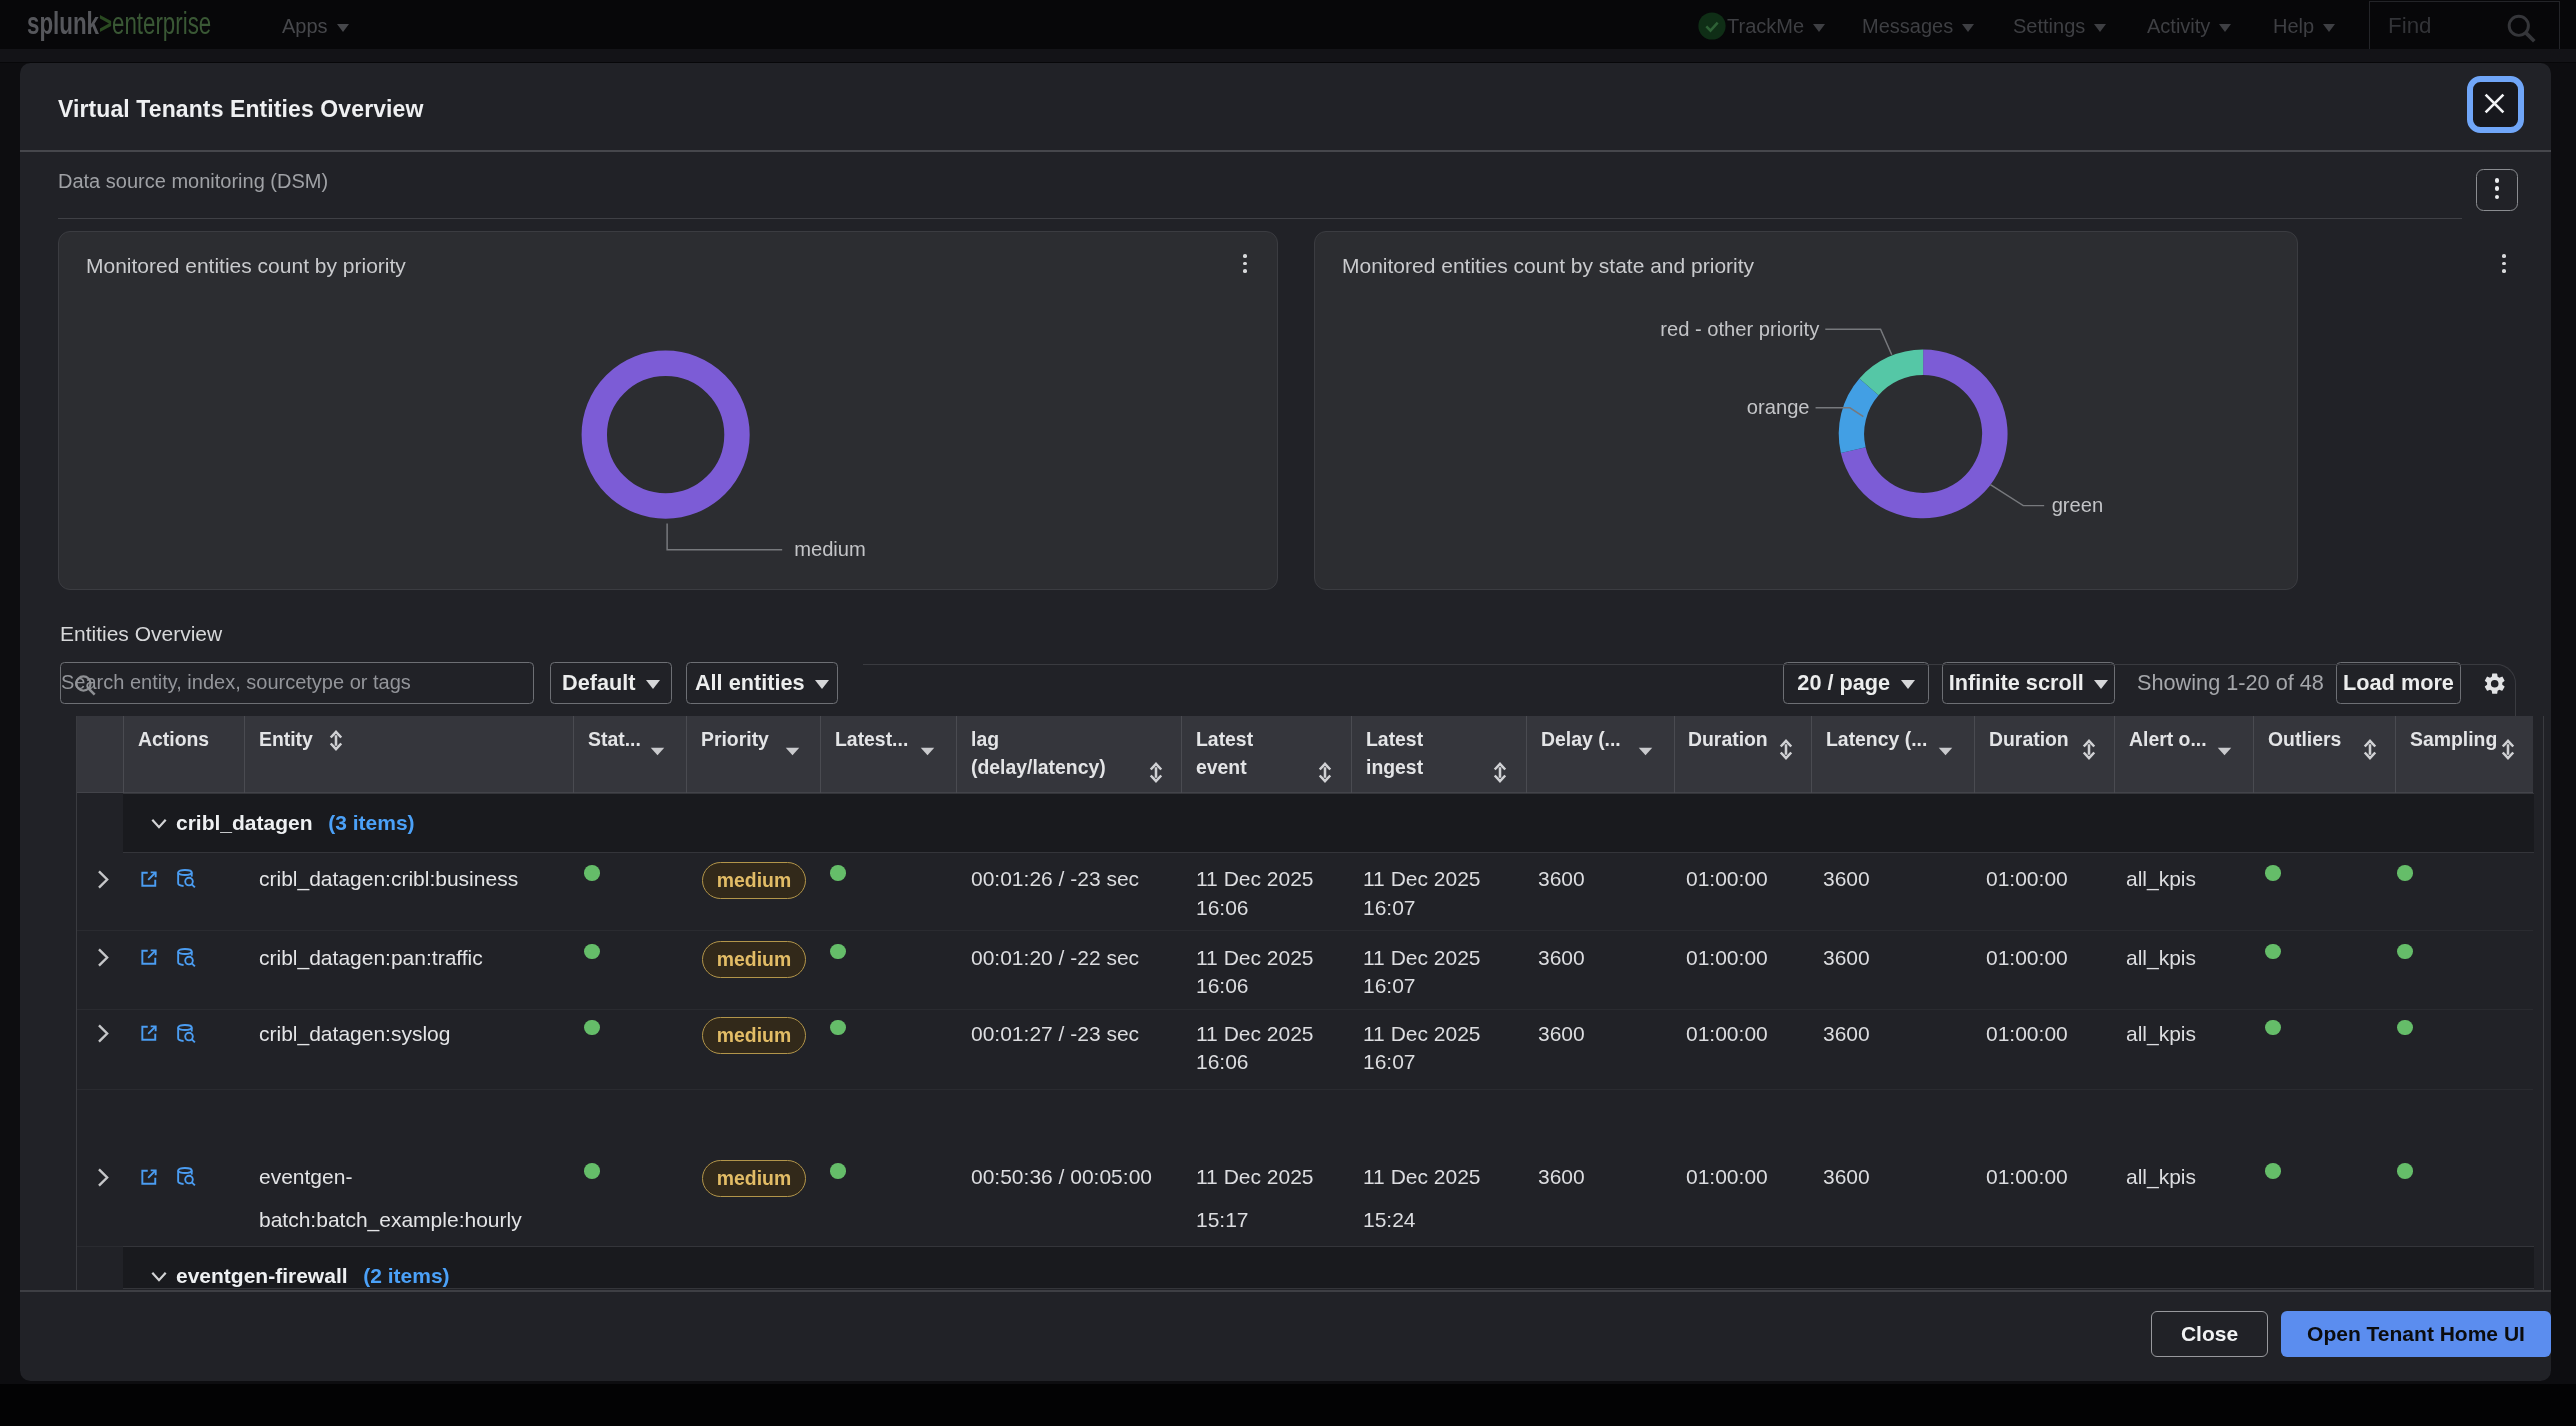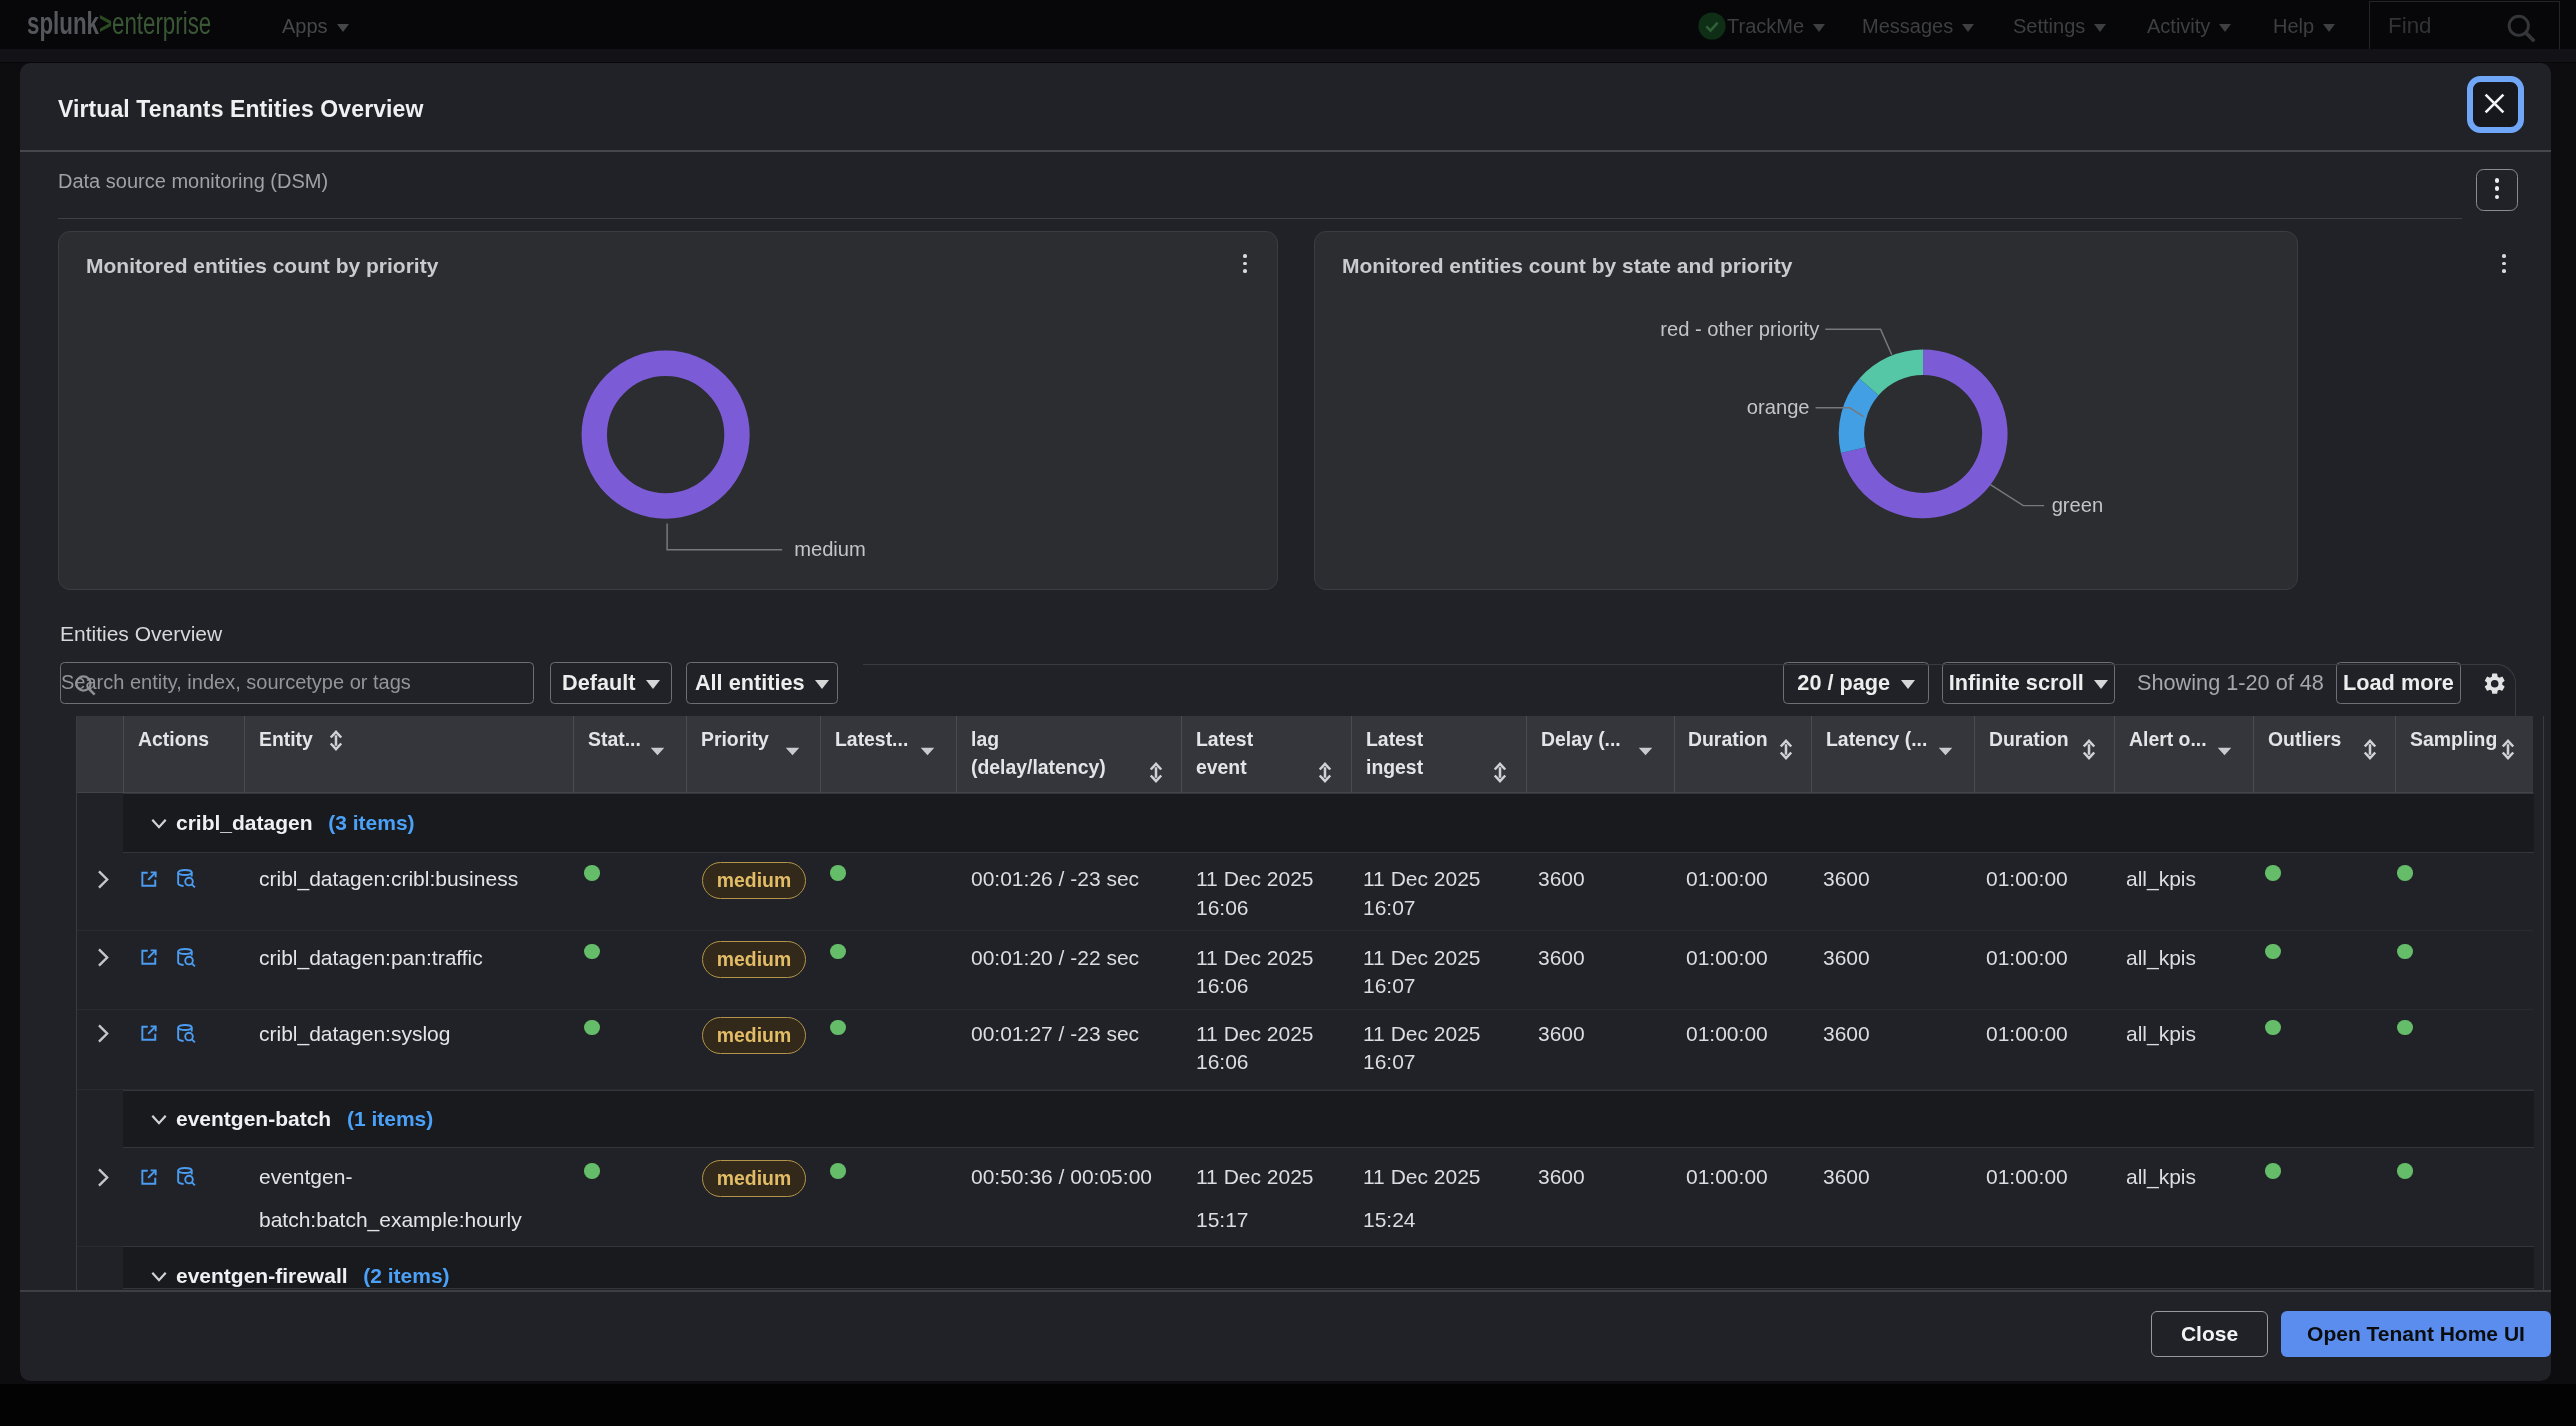--- a/index.html
+++ b/index.html
@@ -12,21 +12,21 @@
 .modal{position:absolute;left:20px;top:63px;width:2531px;height:1318px;background:#212227;border-radius:10.5px}
 .mtitle{position:absolute;left:38px;top:33px;font-size:23px;font-weight:bold;color:#eff0f2;letter-spacing:0.1px}
 .xwrap{position:absolute;left:2447px;top:12.7px;width:57px;height:57px;border:6.7px solid #70a6f8;border-radius:13.4px;background:#17181d}
 .hr1{position:absolute;left:0;top:87px;width:2531px;height:1.5px;background:#46474c}
 .dsm{position:absolute;left:38px;top:107px;font-size:20px;color:#9fa1a5}
 .dotbtn{position:absolute;left:2456px;top:106px;width:42px;height:42px;border:1.5px solid #8a8c90;border-radius:7.5px}
 .dotbtn i,.pmenu i{display:block;width:4.5px;height:4.5px;border-radius:50%;background:#edeef0;margin:3.7px auto 0}
 .dotbtn i:first-child{margin-top:8.2px}
 .hr2{position:absolute;left:38px;top:155px;width:2404px;height:0.7px;background:#3f4045}
 .panel{position:absolute;top:168px;width:1220px;height:359px;background:#2c2d31;border:1.5px solid #3b3c41;border-radius:12px}
-.ptitle{position:absolute;left:27px;top:22.4px;font-size:21px;font-weight:bold;color:#c9cacd}
+.ptitle{position:absolute;left:27px;top:22.4px;font-size:21px;font-weight:normal;color:#c9cacd}
 .pmenu{position:absolute;width:6px;top:22.4px}
 .pmenu i{width:3.7px;height:3.7px;margin:3.7px auto 0;background:#d8d9db}
 .pmenu i:first-child{margin-top:0}
 .eo{position:absolute;left:40px;top:559px;font-size:21px;color:#d7d8da}
 .inp{position:absolute;left:40px;top:599px;width:474px;height:42px;border:1.5px solid #6d6f74;border-radius:4.5px;color:#93959a;font-size:20px;line-height:39px;white-space:nowrap}
 .btn{position:absolute;top:599px;height:42px;border:1.5px solid #6d6f74;border-radius:4.5px;color:#eceded;font-size:21.7px;font-weight:bold;text-align:center;line-height:39px;white-space:nowrap}
 .showing{position:absolute;left:2117px;top:599px;font-size:21.7px;color:#a5a7ab;line-height:42px}
 .tbl{position:absolute;left:56px;top:653px;width:2468px;height:574px;border-left:0.7px solid #3a3b40;border-right:0.7px solid #3a3b40;overflow:hidden}
 .thead{position:absolute;left:0;top:0;width:2456px;height:77px;background:#35363c;border-bottom:0.7px solid #43444a}
 .th{position:absolute;font-size:19.4px;font-weight:bold;color:#e3e4e6;white-space:nowrap}
@@ -349,26 +349,20 @@
           <div class="ct" style="left:1286px;top:12px">11 Dec 2025</div>
           <div class="ct" style="left:1286px;top:40px">16:07</div>
           <div class="ct" style="left:1461px;top:12px">3600</div>
           <div class="ct" style="left:1609px;top:12px">01:00:00</div>
           <div class="ct" style="left:1746px;top:12px">3600</div>
           <div class="ct" style="left:1909px;top:12px">01:00:00</div>
           <div class="ct" style="left:2049px;top:12px">all_kpis</div>
           <div class="dot" style="left:2188px;top:9.7px"></div>
           <div class="dot" style="left:2320px;top:9.7px"></div>
         </div>
-<div class="grp" style="top:374px;height:58px">
-          <svg class="abs" style="left:27px;top:21px" width="18" height="16.4" viewBox="0 0 24 22">
-            <path d="M3 5l9 10 9-10" stroke="#d2d3d5" stroke-width="3" fill="none"></path>
-          </svg>
-          <div class="gt" style="top:16.4px">eventgen-batch<span class="gi">(1 items)</span></div>
-        </div>
 <div class="row" style="top:433px;height:98px">
           <svg class="abs" style="left:18.7px;top:18px" width="13.4" height="21" viewBox="0 0 18 28">
             <path d="M4 3l11 11L4 25" stroke="#c6c7c9" stroke-width="3.2" fill="none"></path>
           </svg>
           <svg class="abs" style="left:62px;top:18px" width="20" height="20" viewBox="0 0 24 24">
             <g stroke="#4b9df2" stroke-width="2.3" fill="none">
               <path d="M10.5 4.5H4v15.5h15.5V13"></path>
               <path d="M14 4h6v6"></path>
               <path d="M19.5 4.5L11 13"></path>
             </g>

